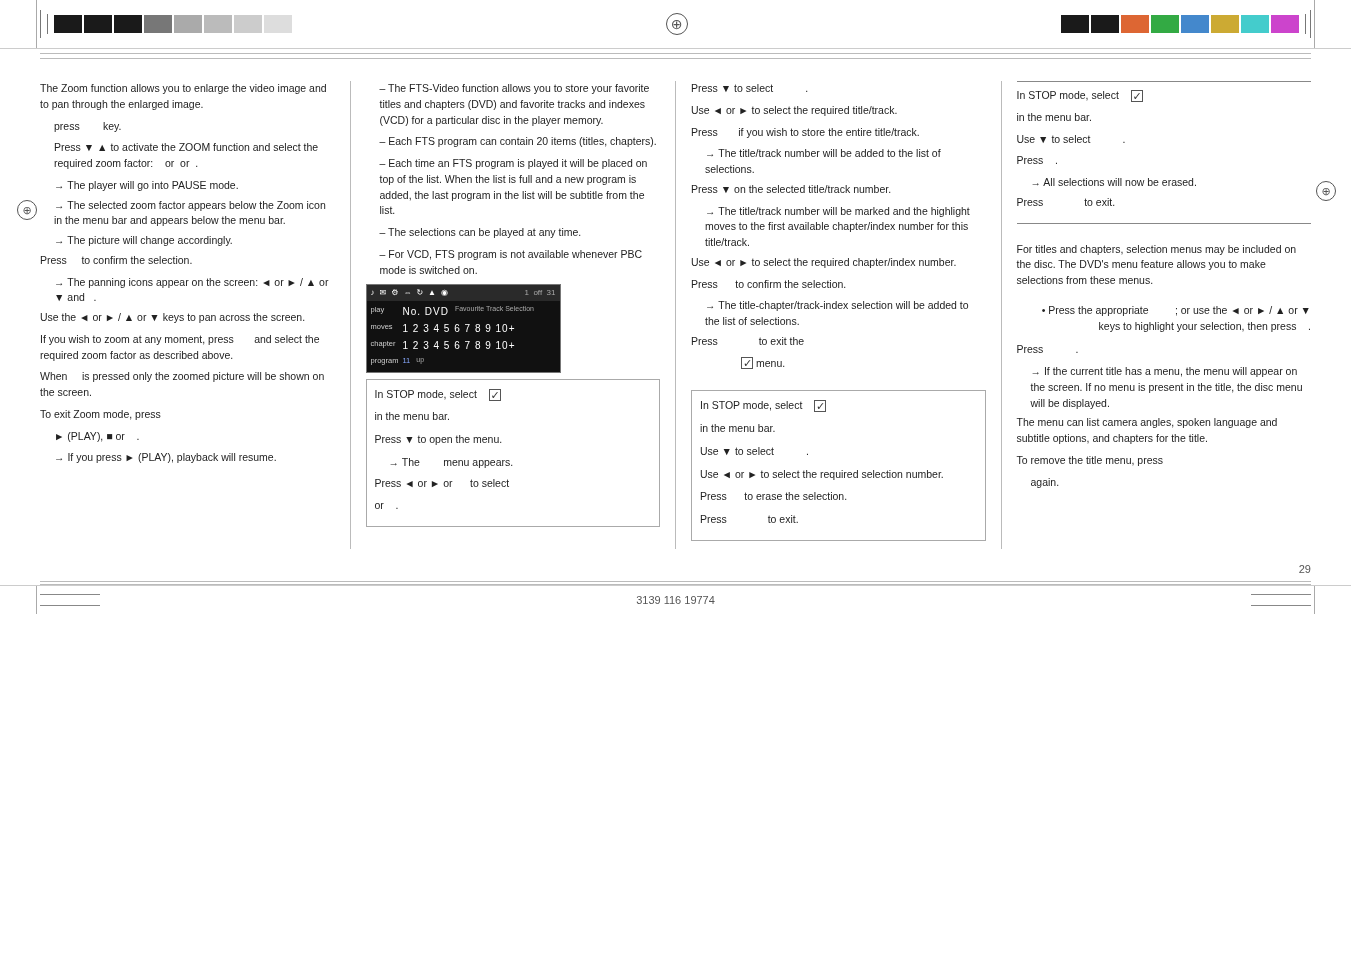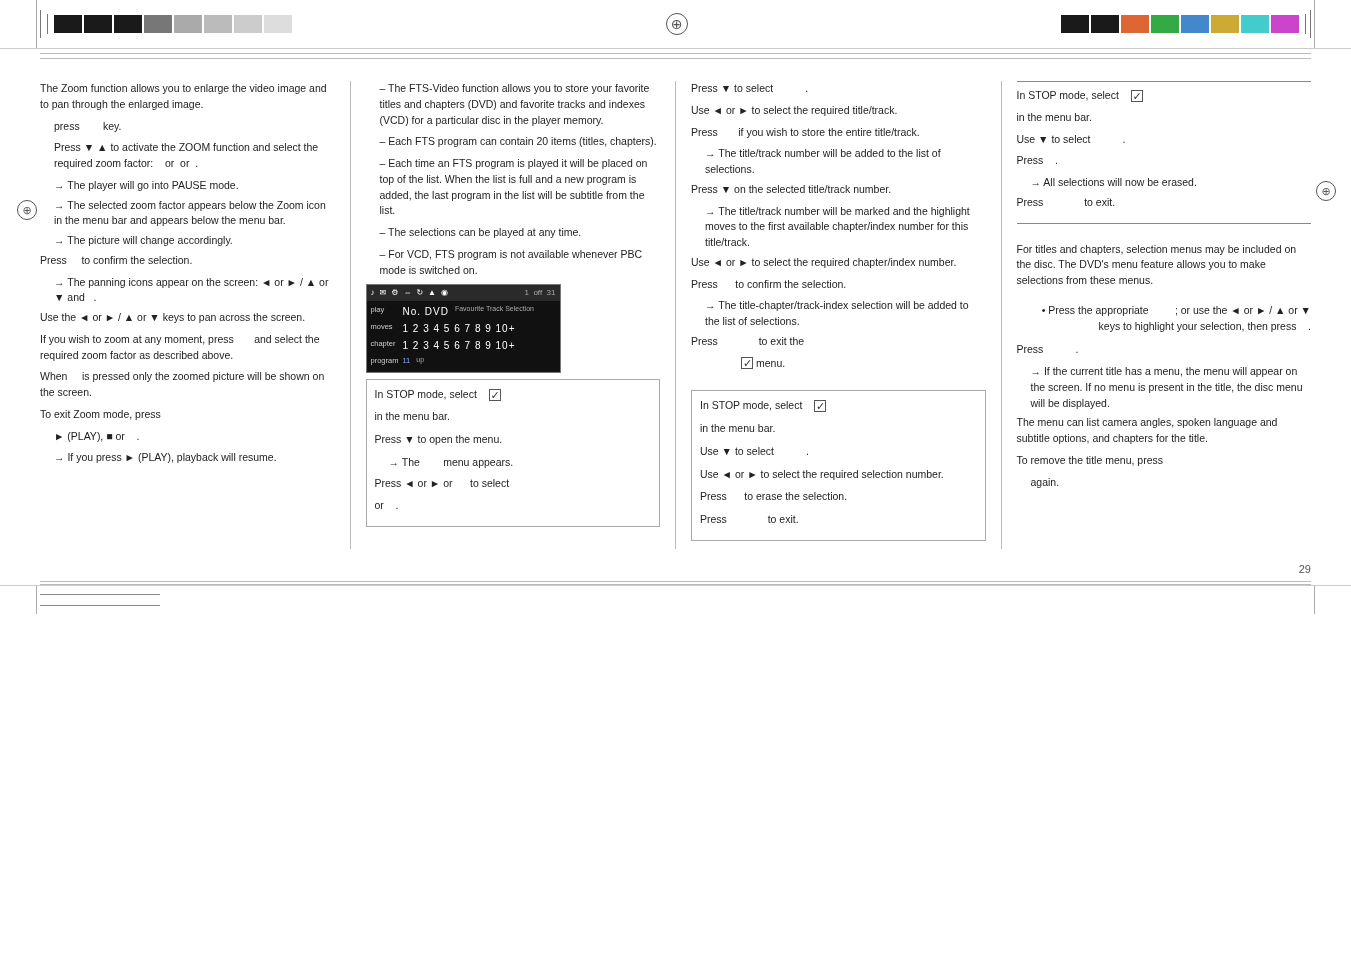--- a/index.html
+++ b/index.html
@@ -470,20 +470,23 @@
   <div class="bottom-bar">
     <div style="position:absolute;left:36px;bottom:0;top:0;width:1px;background:#aaa;"></div>
     <div style="position:absolute;right:36px;bottom:0;top:0;width:1px;background:#aaa;"></div>
 
     <div class="bottom-bar-left">
       <div class="bottom-h-line"></div>
       <div style="height:6px;"></div>
       <div class="bottom-h-line"></div>
     </div>
 
+    <div class="bottom-bar-center">
+      <span class="catalog-num">3139 116 19774</span>
+    </div>
 
     <div class="bottom-bar-right">
       <div class="bottom-h-line"></div>
       <div style="height:6px;"></div>
       <div class="bottom-h-line"></div>
     </div>
   </div>
 
 </div>
 

